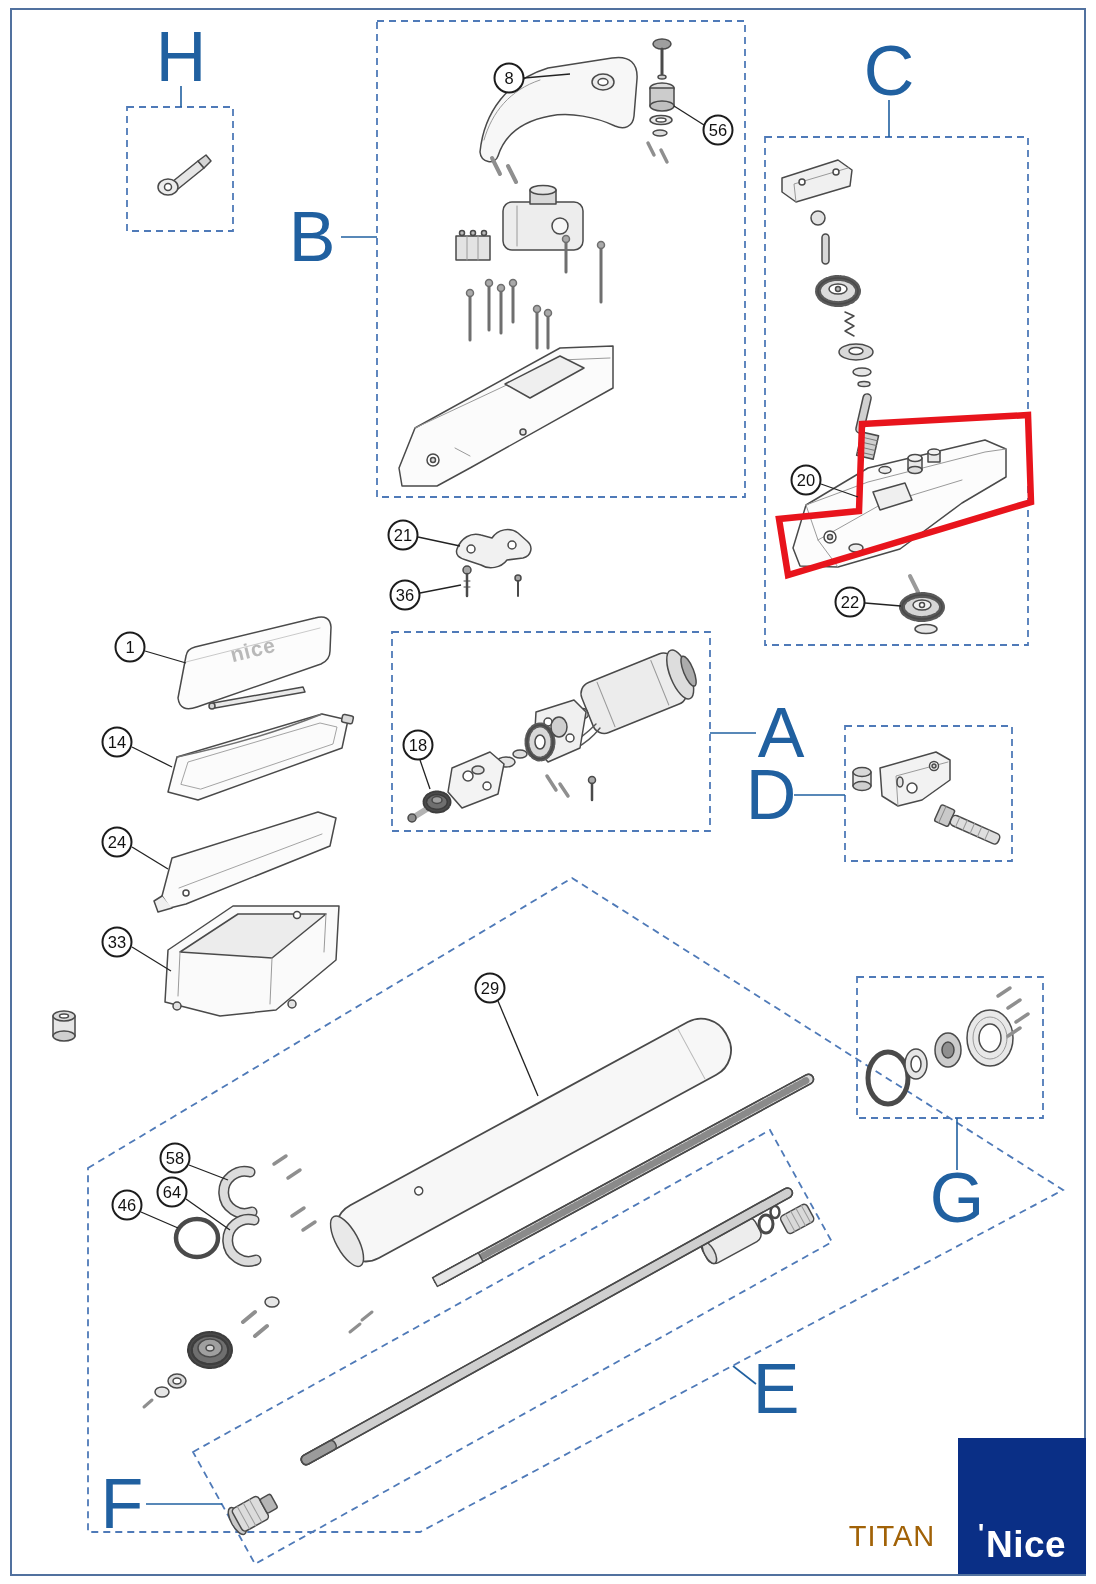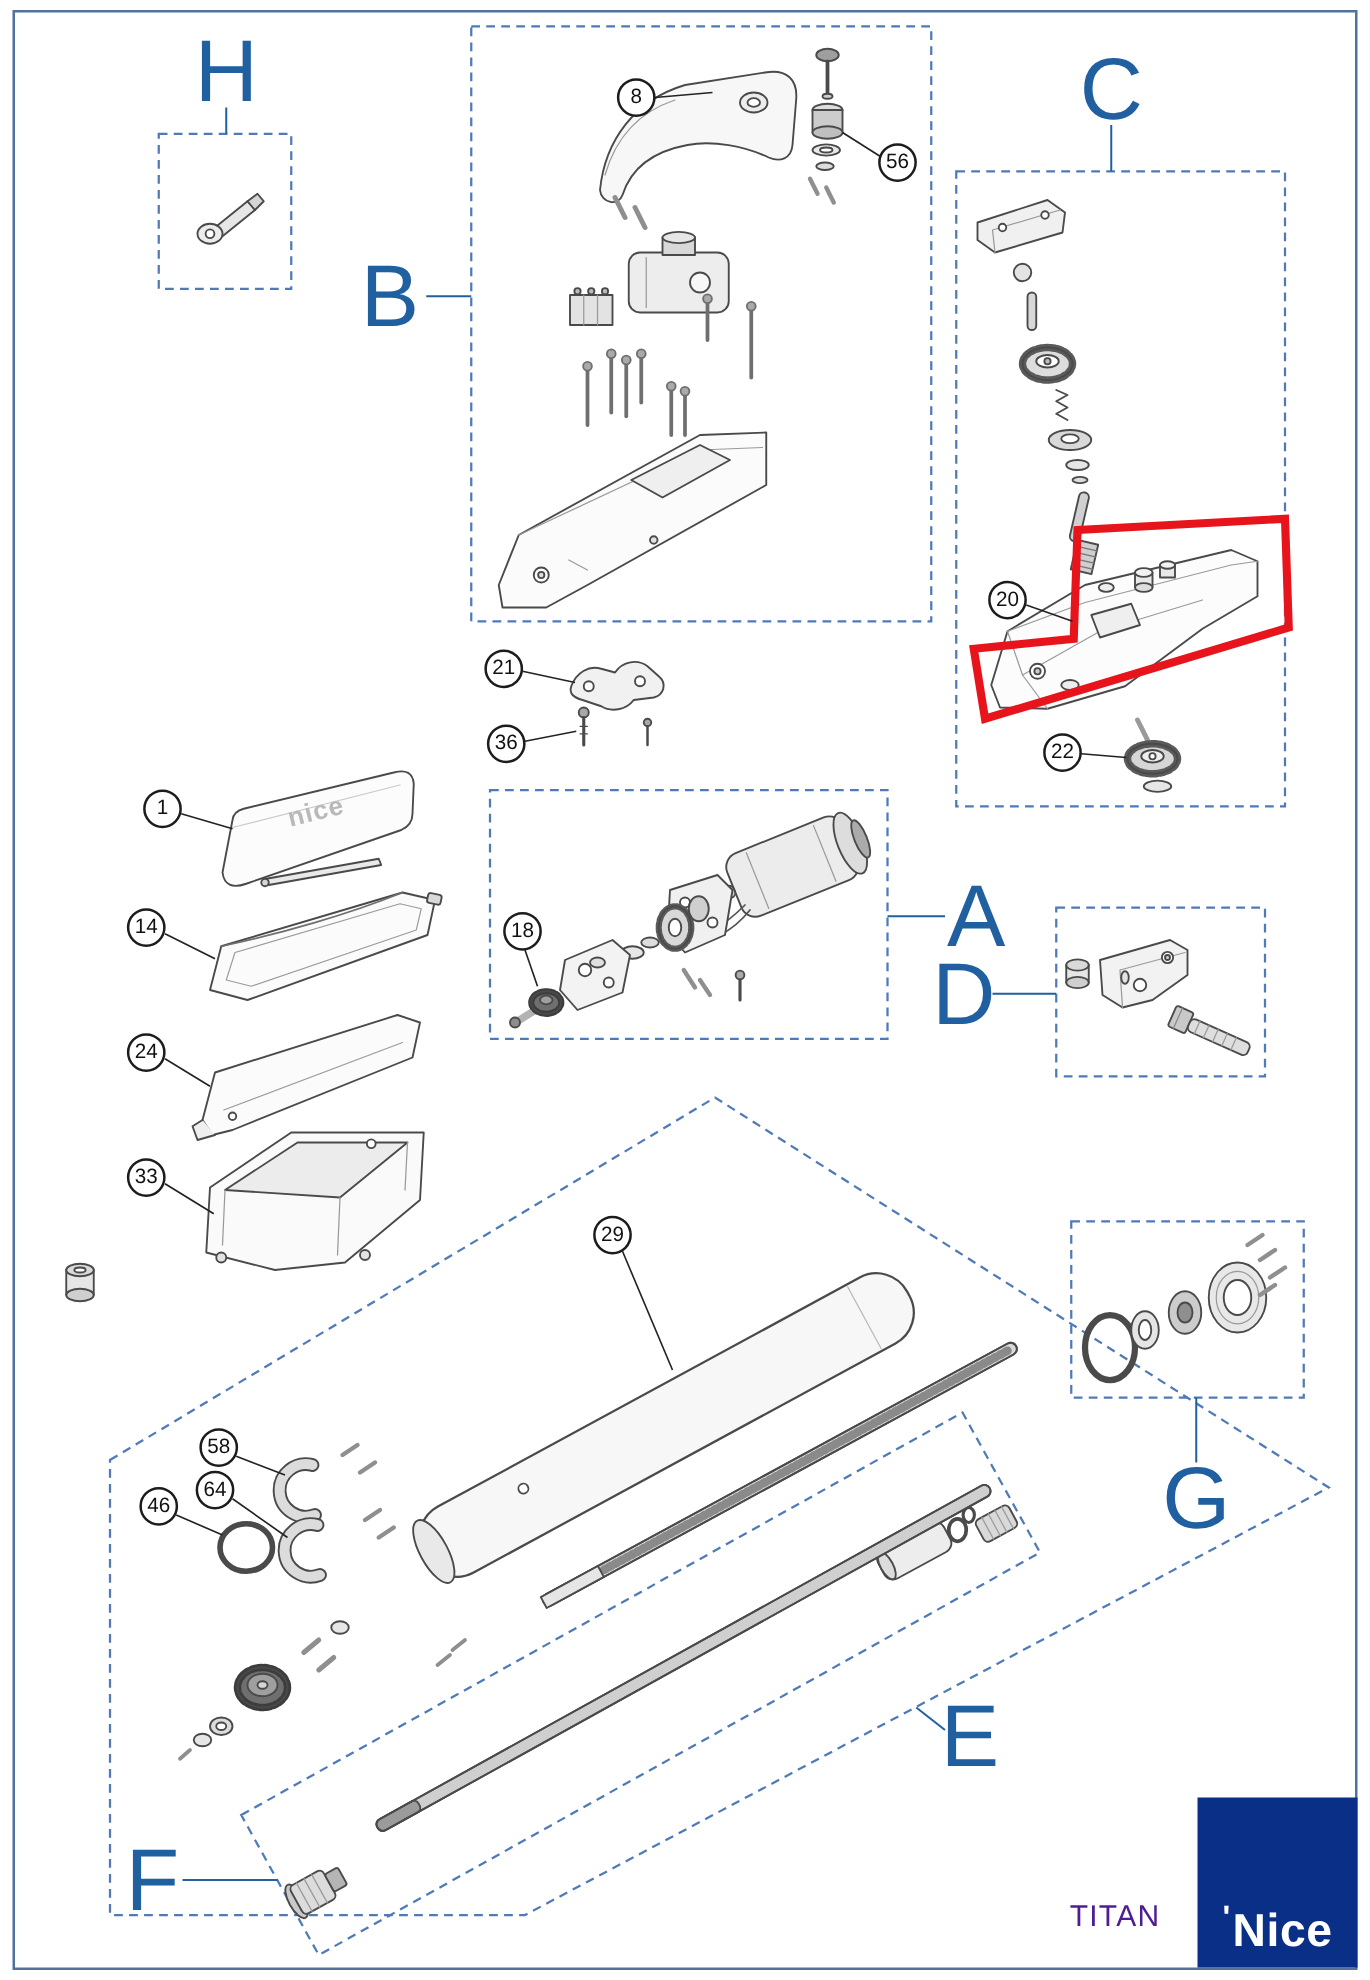--- a/index.html
+++ b/index.html
@@ -22,21 +22,21 @@
     border-radius:50%; background:#ffffff; color:#111111;
     display:flex; align-items:center; justify-content:center;
     font-size:16.5px; transform:translate(-50%,-50%);
   }
   .cover-logo {
     position:absolute; left:230px; top:638px; transform:rotate(-14deg);
     color:#b9b9b9; font-size:21px; font-weight:bold; letter-spacing:1px;
   }
   .titan {
     position:absolute; left:828px; top:1520px; width:128px; text-align:center;
-    font-size:24px; color:#4c1d95; letter-spacing:1px;
+    font-size:29px; color:#a16207; letter-spacing:1px;
   }
   .nice-logo {
     position:absolute; left:958px; top:1438px; width:128px; height:136px;
     background:#0a2f86;
   }
   .nice-text {
     position:absolute; left:28px; top:86px; color:#ffffff;
     font-size:37px; font-weight:bold; letter-spacing:.5px;
   }
   .nice-accent {

